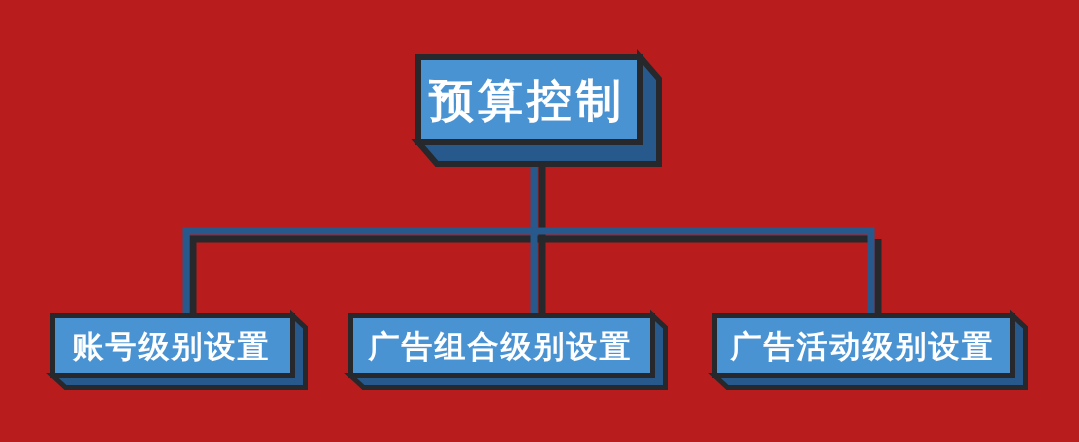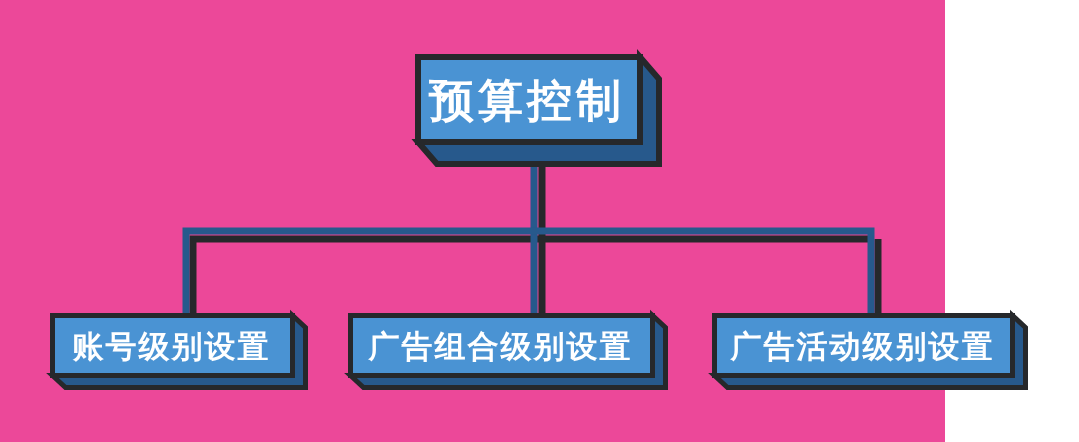--- a/index.html
+++ b/index.html
@@ -6,23 +6,23 @@
     margin: 0;
     padding: 0;
     background: #ffffff;
     width: 1079px;
     height: 442px;
     overflow: hidden;
     font-family: "Liberation Sans", sans-serif;
   }
   .stage {
     position: relative;
-    width: 945px;
+    width: 1079px;
     height: 442px;
-    background: #ec4899;
+    background: #b91c1c;
   }
   svg#diagram {
     display: block;
     width: 1079px;
     height: 442px;
   }
   text.node-label {
     font-family: "Liberation Sans", sans-serif;
     font-weight: 700;
     text-anchor: middle;

